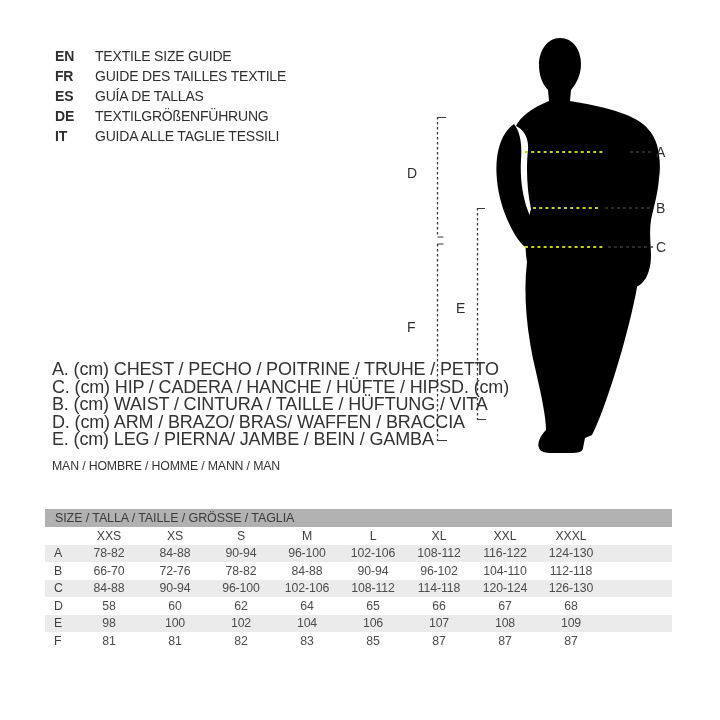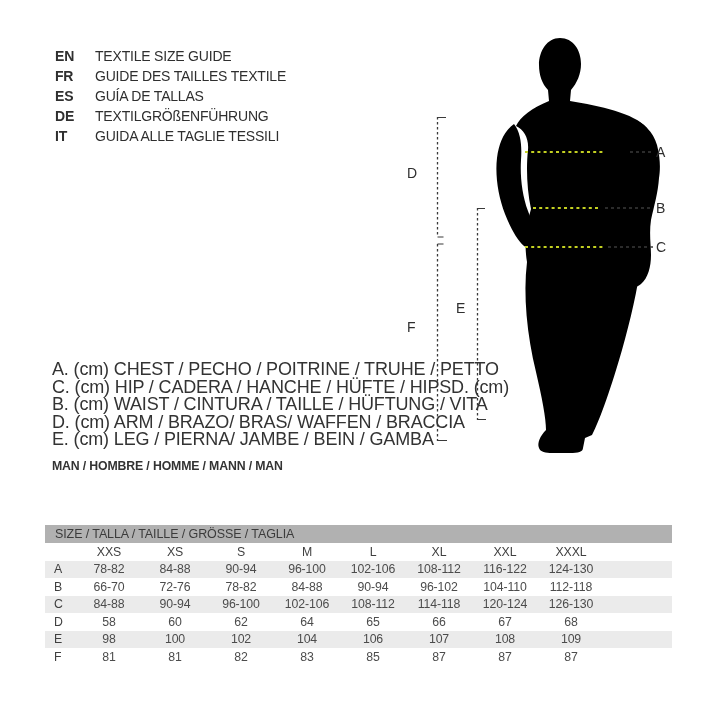--- a/index.html
+++ b/index.html
@@ -11,23 +11,23 @@
   
   .lang-list{position:absolute;left:55px;top:46px;}
   .lang-row{display:flex;height:20px;line-height:20px;font-size:14px;color:#2f2f2f;letter-spacing:-0.2px;}
   .lang-code{width:40px;flex:0 0 40px;font-weight:bold;}
   
   .figure-svg{position:absolute;left:380px;top:20px;width:320px;height:480px;}
   .diagram-label{position:absolute;font-size:14px;color:#2f2f2f;line-height:14px;}
   
   .legend{position:absolute;left:52px;top:361px;}
   .legend-row{height:17.6px;line-height:17.6px;font-size:18px;color:#333;letter-spacing:-0.15px;white-space:nowrap;}
-  .gender-row{margin-top:9px;height:17.6px;line-height:17.6px;font-size:12.3px;color:#333;letter-spacing:-0.15px;font-weight:bold;}
-  
-  .size-table{position:absolute;left:45px;top:525px;width:627px;}
+  .gender-row{margin-top:9px;height:17.6px;line-height:17.6px;font-size:12.3px;color:#333;letter-spacing:-0.15px;}
+  
+  .size-table{position:absolute;left:45px;top:509px;width:627px;}
   .table-title{
     height:18px;line-height:18px;background:var(--th-bg,#b1b1b1);
     padding-left:10px;font-size:12.5px;color:#3b3b3b;letter-spacing:-0.1px;box-sizing:border-box;
   }
   .t-row{display:grid;grid-template-columns:31px repeat(8,66px) 1fr;height:17.5px;align-items:center;}
   .t-row.alt{background:var(--alt-bg,#ebebeb);}
   .t-cell{font-size:12.3px;color:#4c4c4c;text-align:center;letter-spacing:-0.1px;}
   .t-label{font-size:12.3px;color:#3f3f3f;text-align:left;padding-left:9px;}
   .t-head .t-cell{color:#3f3f3f;}
 </style>

